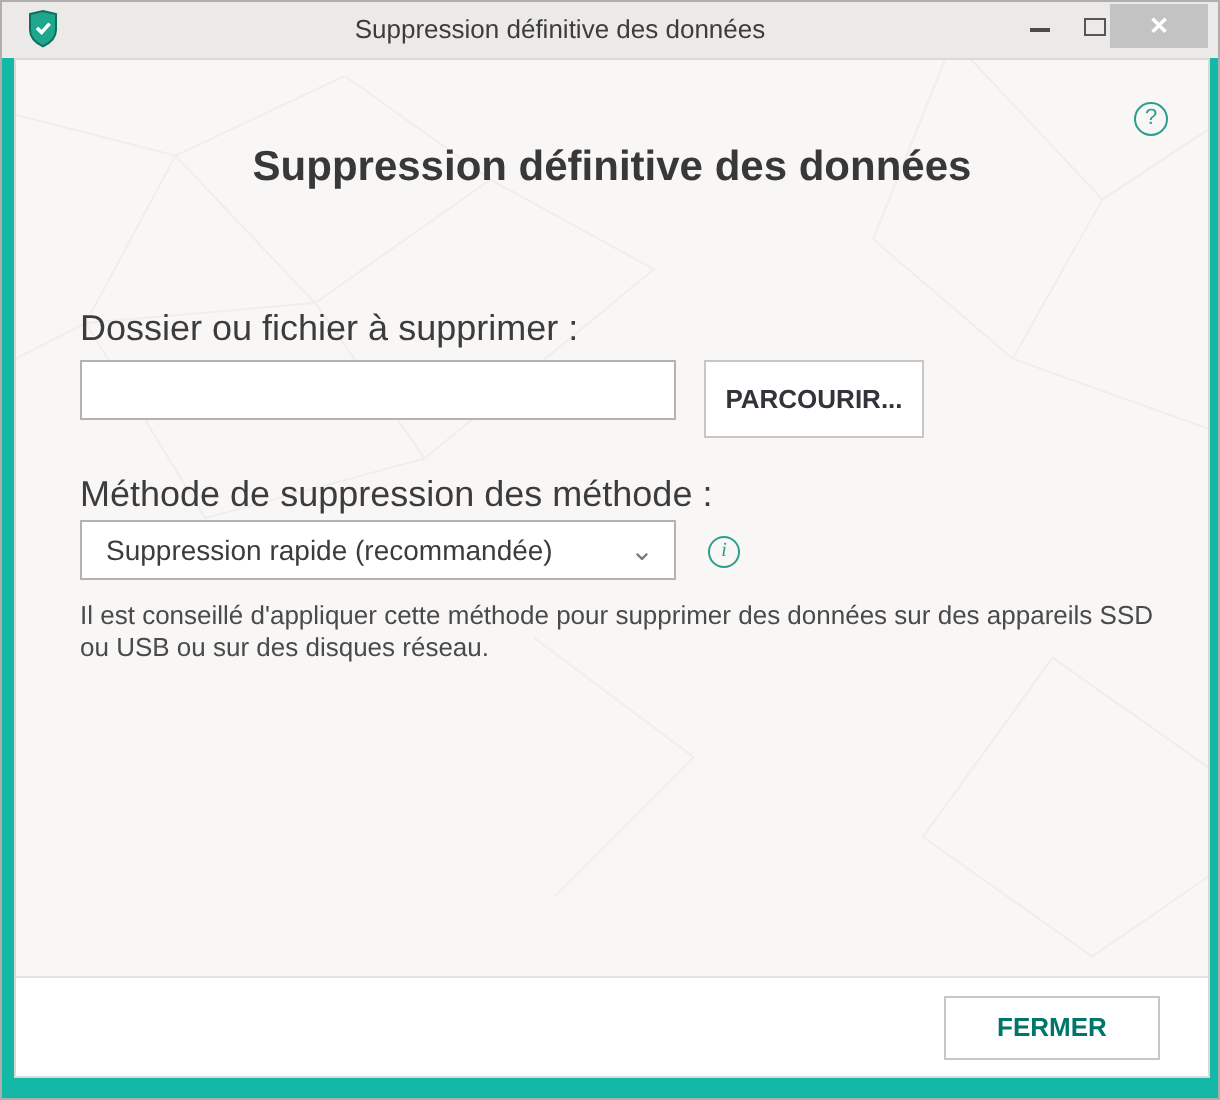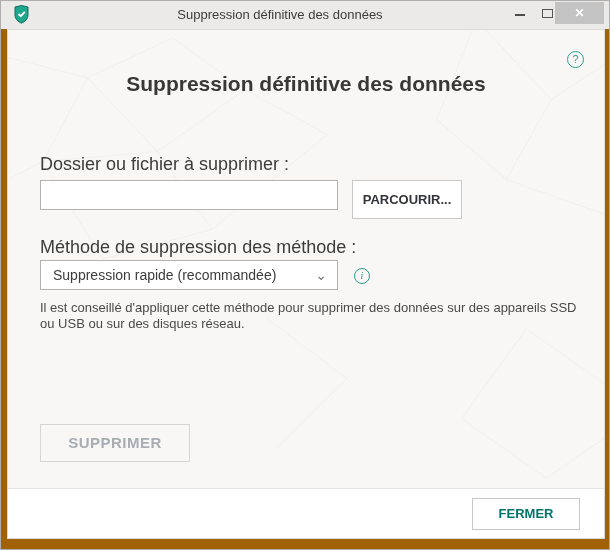--- a/index.html
+++ b/index.html
@@ -4,21 +4,21 @@
 <style>
   * { box-sizing: border-box; margin: 0; padding: 0; }
   html,body { width:610px; height:550px; }
   body {
     font-family: "Liberation Sans", sans-serif;
     background: #ffffff;
   }
   .window {
     position: relative;
     width: 610px; height: 550px;
-    background: #a16207;
+    background: #14b8a6;
     border: 1px solid #b0aeac;
     overflow: hidden;
   }
   
   .titlebar {
     position: absolute; left:0; top:0; right:0; height:28px;
     background: #eceae8;
   }
   .titlebar-title {
     position:absolute; left:60px; right:110px; top:0; height:28px;
@@ -162,19 +162,18 @@
 
     <div class="field-label label-method">Méthode de suppression des méthode :</div>
     <div class="select-box">
       <div class="select-value">Suppression rapide (recommandée)</div>
       <div class="select-chevron">⌄</div>
     </div>
     <div class="info-icon">i</div>
 
     <div class="method-note">Il est conseillé d'appliquer cette méthode pour supprimer des données sur des appareils SSD ou USB ou sur des disques réseau.</div>
 
-    <button class="btn-delete" disabled="">SUPPRIMER</button>
 
     <div class="footer">
       <button class="btn btn-close-footer">FERMER</button>
     </div>
   </div>
 </div>
 
 </body></html>

